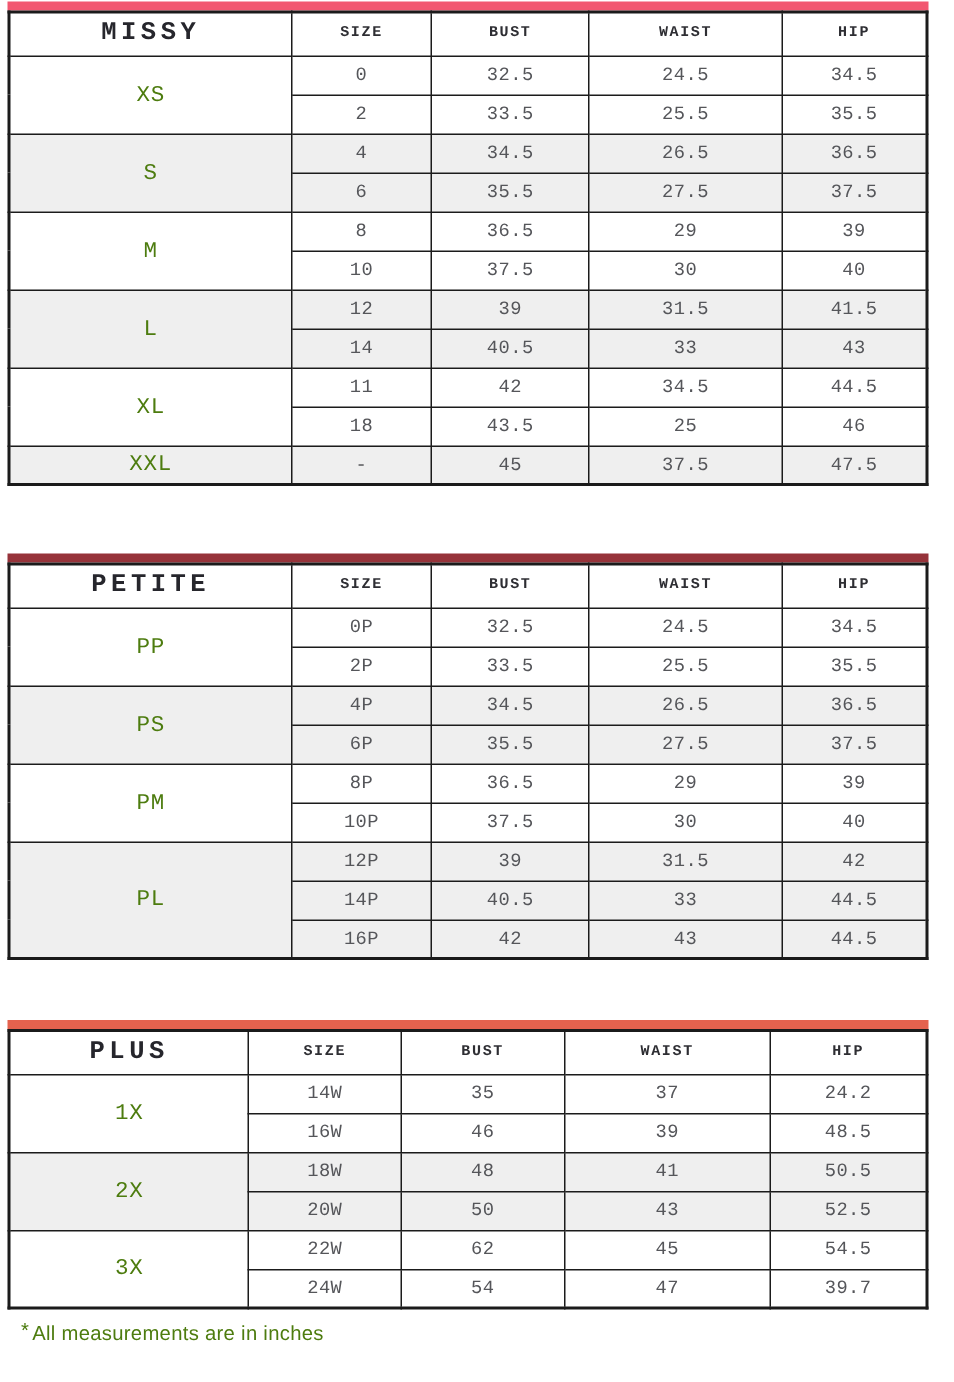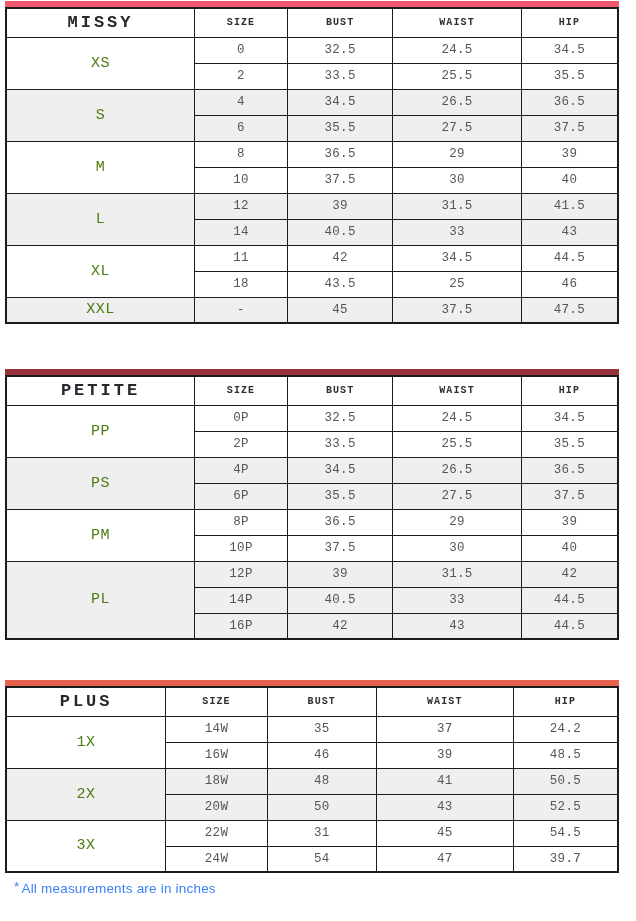--- a/index.html
+++ b/index.html
@@ -53,21 +53,21 @@
   td.group-label {
     font-size: 15px;
     color: #4d7c0f;
     letter-spacing: 0.5px;
   }
   tr.shaded td { background: #efefef; }
 
   .footnote {
     margin: 6px 0 0 14px;
     font-size: 13.5px;
-    color: #3b82f6;
+    color: #4d7c0f;
     letter-spacing: 0.2px;
   }
   .footnote .star { vertical-align: 2px; margin-right: 2px; }
 </style>
 </head>
 <body>
 
 <main>
   <div id="charts-root">
       <section class="chart chart-missy">
@@ -288,21 +288,21 @@
             </tr>
             <tr class="shaded">
               <td>20W</td>
               <td>50</td>
               <td>43</td>
               <td>52.5</td>
             </tr>
             <tr class="">
               <td class="group-label" rowspan="2">3X</td>
               <td>22W</td>
-              <td>31</td>
+              <td>62</td>
               <td>45</td>
               <td>54.5</td>
             </tr>
             <tr class="">
               <td>24W</td>
               <td>54</td>
               <td>47</td>
               <td>39.7</td>
             </tr>
           </tbody>

